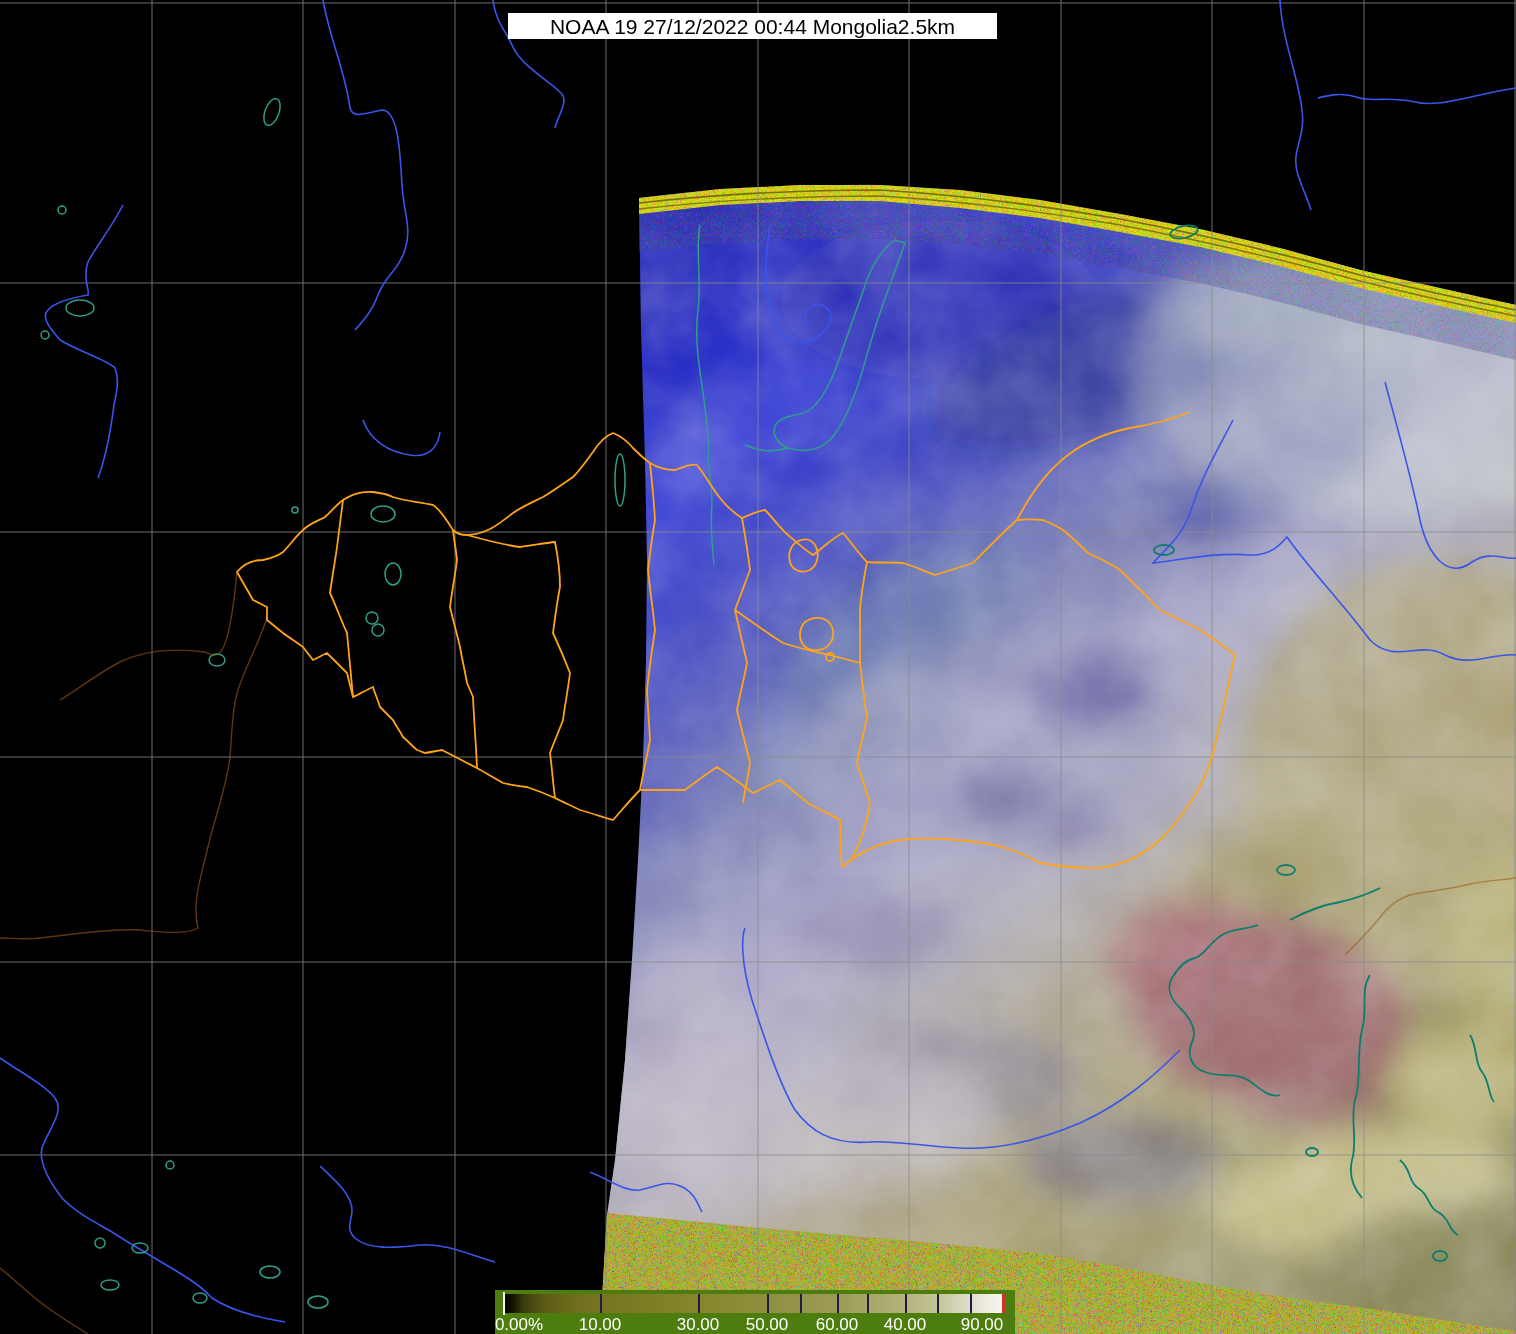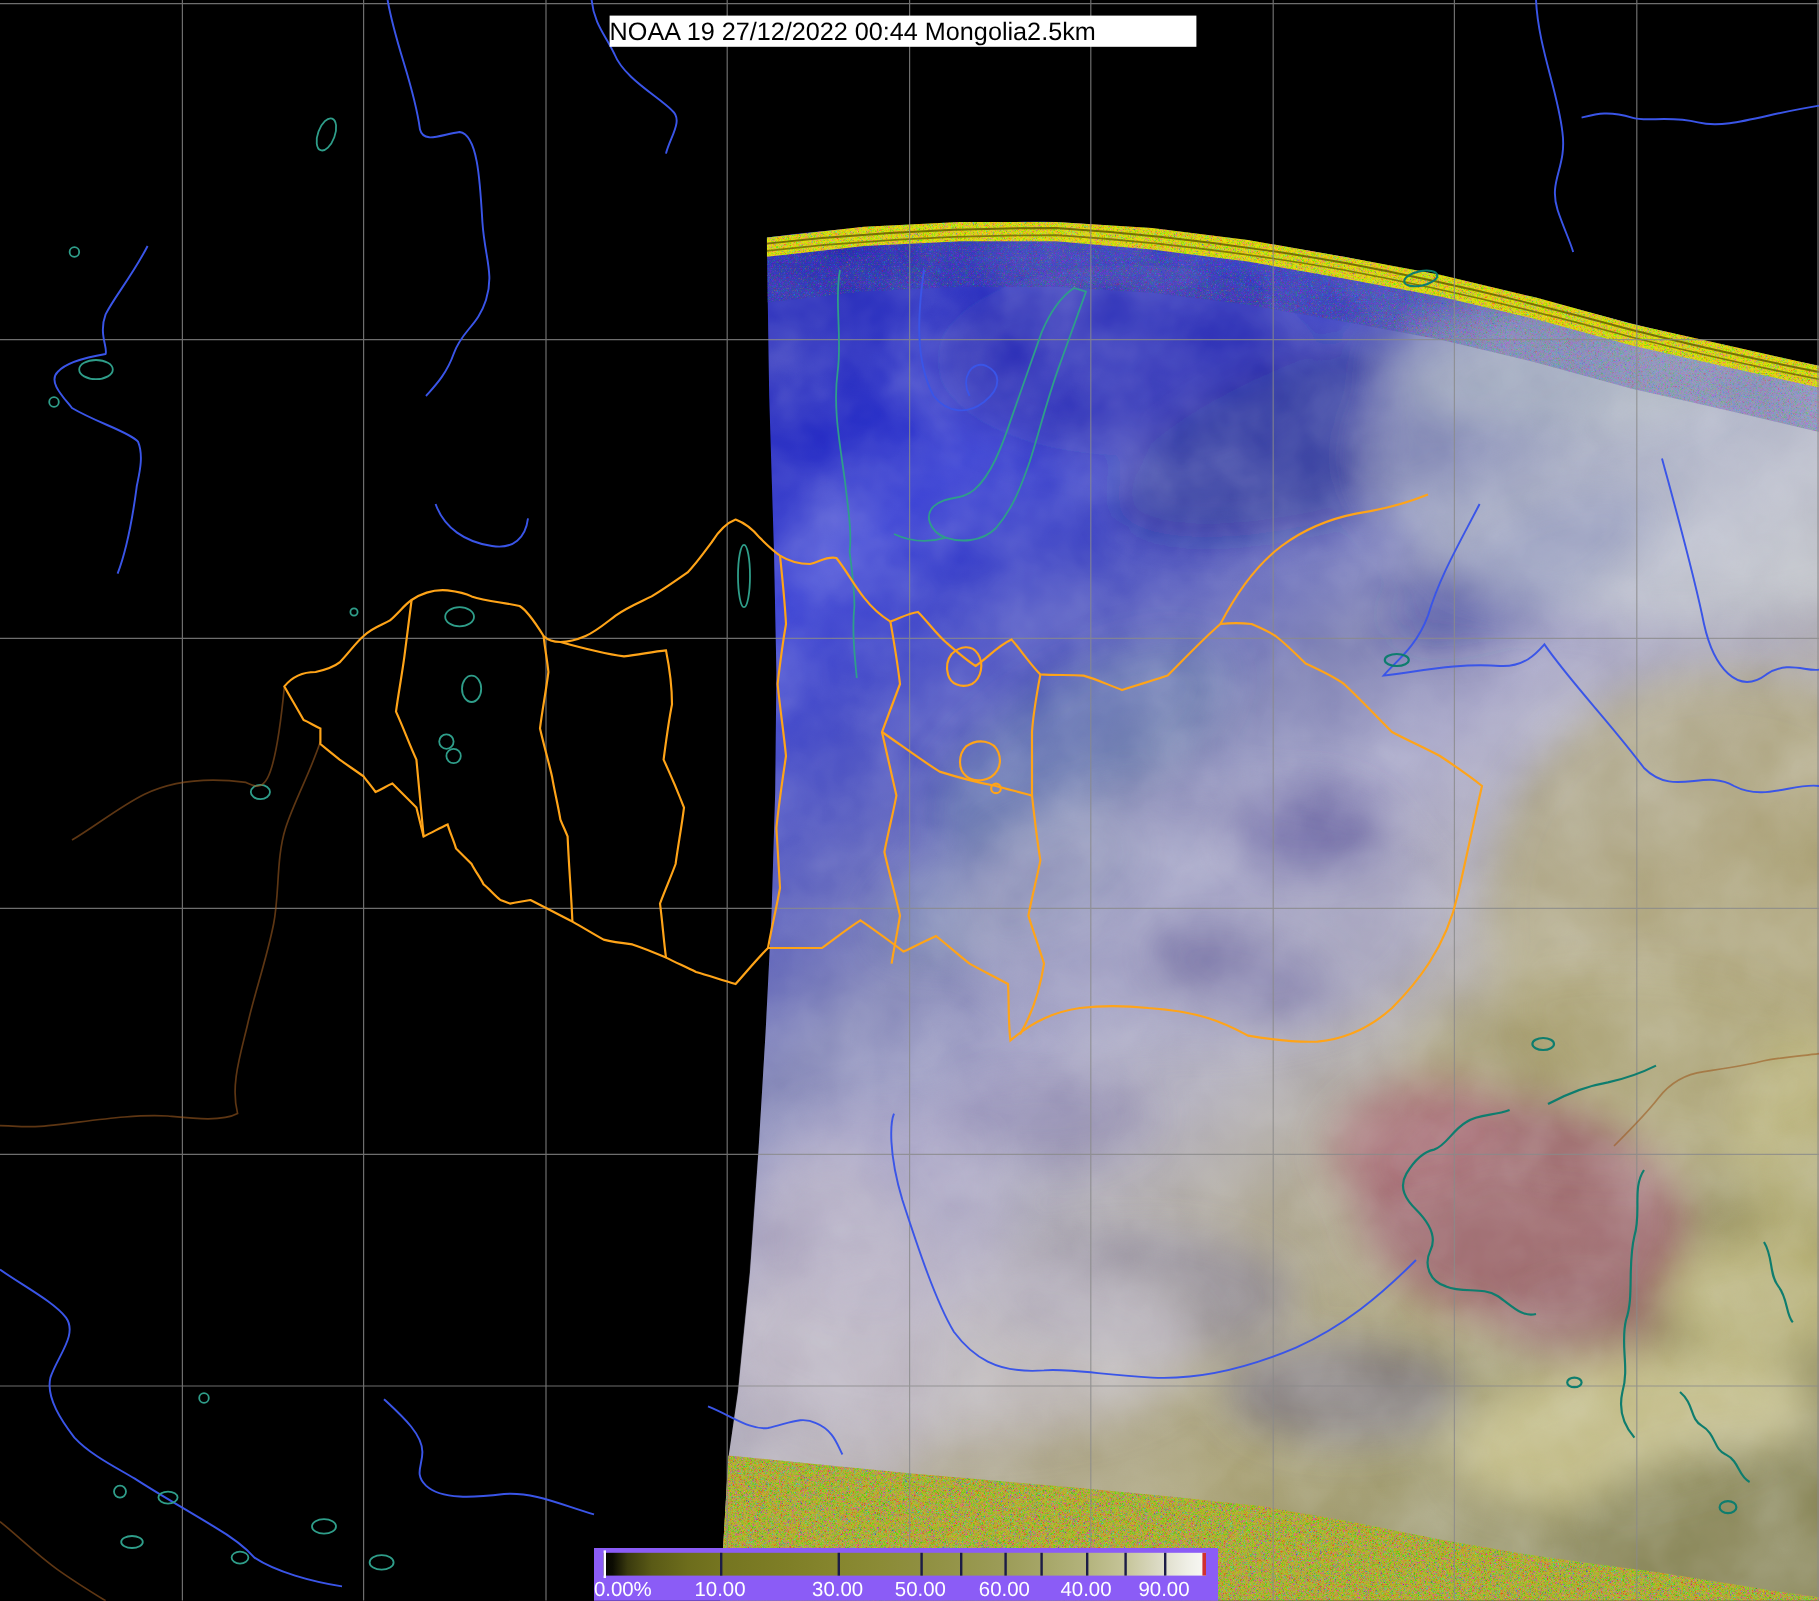--- a/index.html
+++ b/index.html
@@ -3,27 +3,27 @@
 <meta charset="utf-8">
 <style>
   html,body{margin:0;padding:0;background:#111;}
   .stage{
     position:relative;width:1516px;height:1334px;background:#000;overflow:hidden;
     font-family:"Liberation Sans",sans-serif;
   }
   .stage svg{position:absolute;left:0;top:0;}
   .title-box{
     position:absolute;background:#fff;color:#000;
-    display:flex;align-items:center;
+    display:flex;align-items:center;justify-content:center;
     font-size:21px;line-height:1;white-space:nowrap;letter-spacing:0px;
   }
   .title-line1{left:508px;top:13px;width:489px;height:26px;}
   .title-line2{left:467px;top:39px;width:582px;height:26px;}
   .colorbar{
-    position:absolute;left:495px;top:1290px;width:520px;height:44px;background:#8b5cf6;
+    position:absolute;left:495px;top:1290px;width:520px;height:44px;background:#4d7c0f;
   }
   .colorbar .bar{
     position:absolute;left:8px;top:4px;width:502px;height:19px;
     background:linear-gradient(to right,
       #050500 0%, #0c0c02 1.5%, #3a3a0e 4%, #5a5a16 8%, #6d6d1c 14%,
       #757520 19.4%, #7e7e26 30%, #86862e 38.9%, #8b8b36 46%, #8f8f40 52.6%,
       #95954a 59.2%, #9c9c58 66.5%, #a5a566 72.5%, #b3b37c 80.1%,
       #c5c498 86.5%, #dfdecb 93%, #efefe6 97%, #f8f8f5 100%);
   }
   .colorbar .tick{position:absolute;top:0;width:2px;height:19px;background:#1c1c46;}
@@ -244,16 +244,16 @@
     <div class="tick" style="left:86.5%"></div>
     <div class="tick" style="left:93.0%"></div>
     <div class="end-line"></div>
   </div>
   <span class="cb-label" style="left:24px">0.00%</span>
   <span class="cb-label" style="left:105px">10.00</span>
   <span class="cb-label" style="left:203px">30.00</span>
   <span class="cb-label" style="left:272px">50.00</span>
   <span class="cb-label" style="left:342px">60.00</span>
   <span class="cb-label" style="left:410px">40.00</span>
-  <span class="cb-label" style="left:475px">90.00</span>
+  <span class="cb-label" style="left:487px">90.00</span>
 </div>
 
 </div>
 
 </body></html>

